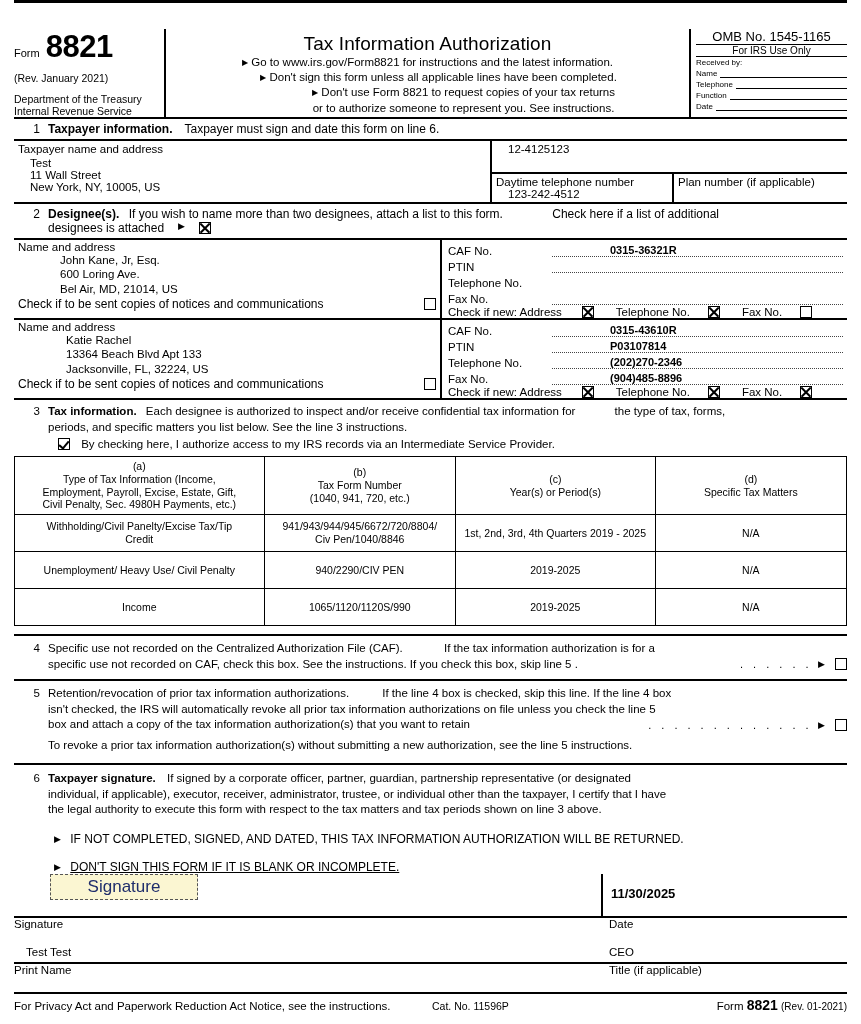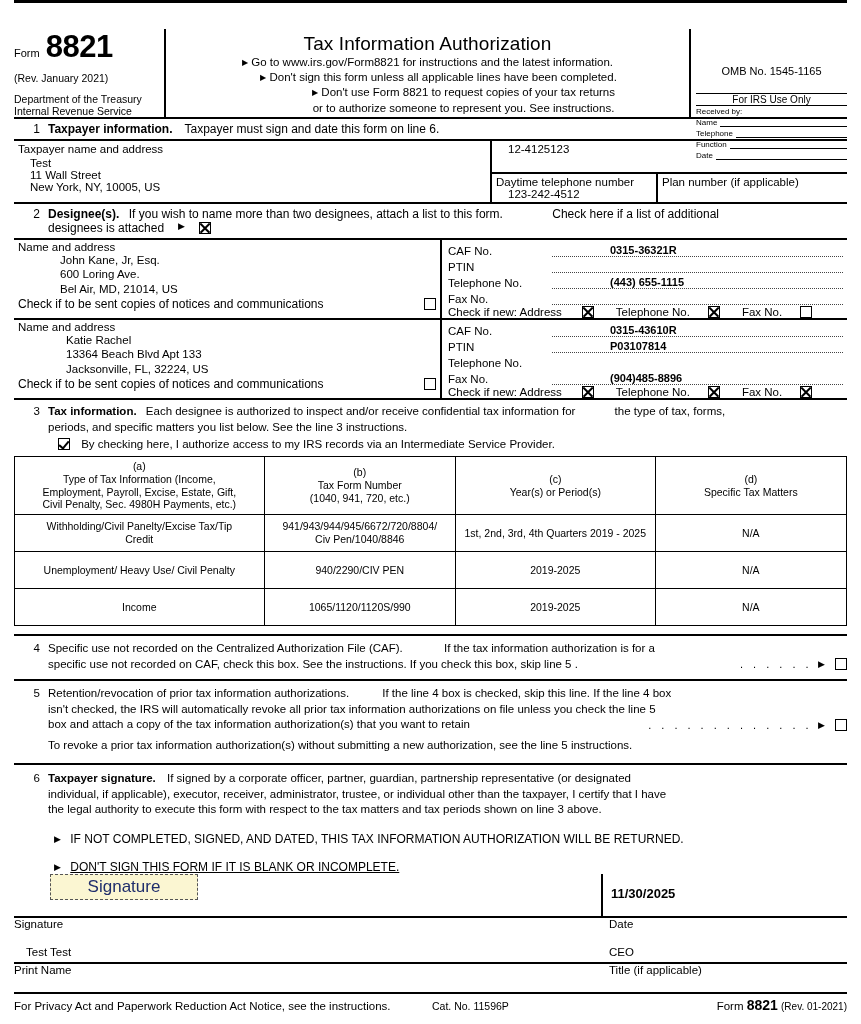--- a/index.html
+++ b/index.html
@@ -62,21 +62,21 @@
   .sub-line { font-size: 11.5px; line-height: 1.32; }
   .arr { font-size: 8px; vertical-align: 1.5px; }
 
   .hdr-right {
     width: 158px;
     border-left: 2px solid #000;
     padding-left: 5px;
     box-sizing: border-box;
     font-size: 8.5px;
   }
-  .omb { text-align: center; border-bottom: 1px solid #000; padding-bottom: 16px; font-size: 11px; margin-top: 36px;}
+  .omb { text-align: center; border-bottom: 1px solid #000; padding-bottom: 0px; font-size: 13px;}
   .irs-use { text-align: center; font-size: 10px; border-bottom:1px solid #000; }
   .recv { font-size: 8px; padding-top: 1px; }
   .fld { display: flex; align-items: flex-end; font-size: 8px; gap: 3px; margin-top: 2px;}
   .fld .lbl { white-space: nowrap; }
   .fld .ln { flex: 1; border-bottom: 1px solid #000; height: 8px; }
 
   
   .line-head {
     display: flex;
     font-size: 12px;
@@ -259,21 +259,21 @@
       <div class="lbl-sm">Taxpayer name and address</div>
       <div class="val" style="padding-left:12px;padding-top:2px;">Test</div>
       <div class="val" style="padding-left:12px;">11 Wall Street</div>
       <div class="val" style="padding-left:12px;">New York, NY, 10005, US</div>
     </div>
     <div class="tp-right">
       <div class="cell" style="border-bottom:2px solid #000;height:33px;">
         <div class="val" style="padding-left:12px;">12-4125123</div>
       </div>
       <div class="box-row">
-        <div class="cell" style="width:166px;border-right:2px solid #000;">
+        <div class="cell" style="width:182px;border-right:2px solid #000;">
           <div class="lbl-sm">Daytime telephone number</div>
           <div class="val" style="padding-left:12px;">123-242-4512</div>
         </div>
         <div class="cell" style="flex:1;">
           <div class="lbl-sm">Plan number (if applicable)</div>
           <div class="val" style="padding-left:12px;"></div>
         </div>
       </div>
     </div>
   </div>
@@ -314,23 +314,20 @@
           </span>
       </div>
       <div class="caf-line">
         <span class="caf-lbl">PTIN</span>
         <span class="caf-dots">
             <span class="caf-val"></span>
           </span>
       </div>
       <div class="caf-line">
         <span class="caf-lbl">Telephone No.</span>
-        <span class="caf-dots">
-            <span class="caf-val">(443) 655-1115</span>
-          </span>
       </div>
       <div class="caf-line">
         <span class="caf-lbl">Fax No.</span>
         <span class="caf-dots">
             <span class="caf-val"></span>
           </span>
       </div>
       <div class="newline-row">
         <span>Check if new: Address</span>
         <span style="padding-left:20px;"><span class="chk x"></span></span>
@@ -362,20 +359,23 @@
           </span>
       </div>
       <div class="caf-line">
         <span class="caf-lbl">PTIN</span>
         <span class="caf-dots">
             <span class="caf-val">P03107814</span>
           </span>
       </div>
       <div class="caf-line">
         <span class="caf-lbl">Telephone No.</span>
+        <span class="caf-dots">
+            <span class="caf-val">(202)270-2346</span>
+          </span>
       </div>
       <div class="caf-line">
         <span class="caf-lbl">Fax No.</span>
         <span class="caf-dots">
             <span class="caf-val">(904)485-8896</span>
           </span>
       </div>
       <div class="newline-row">
         <span>Check if new: Address</span>
         <span style="padding-left:20px;"><span class="chk x"></span></span>

